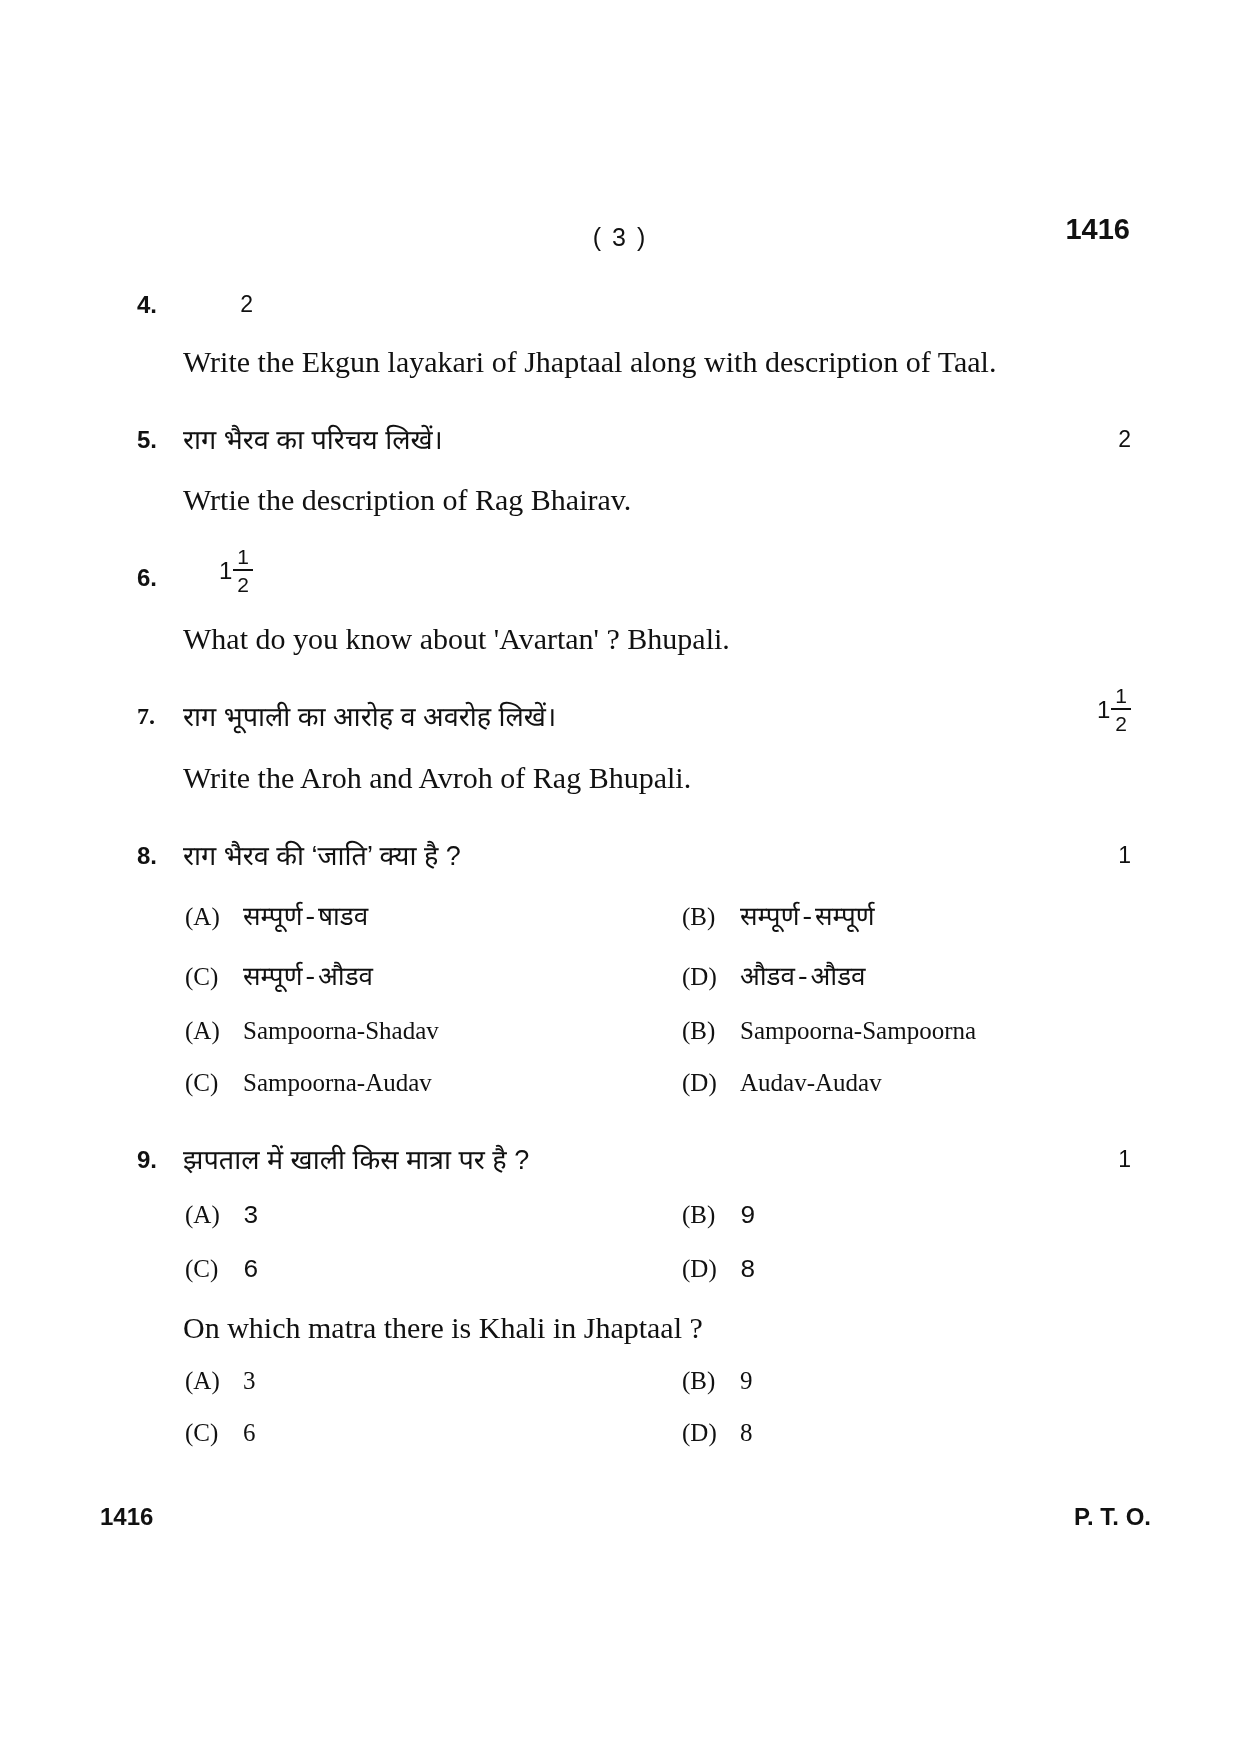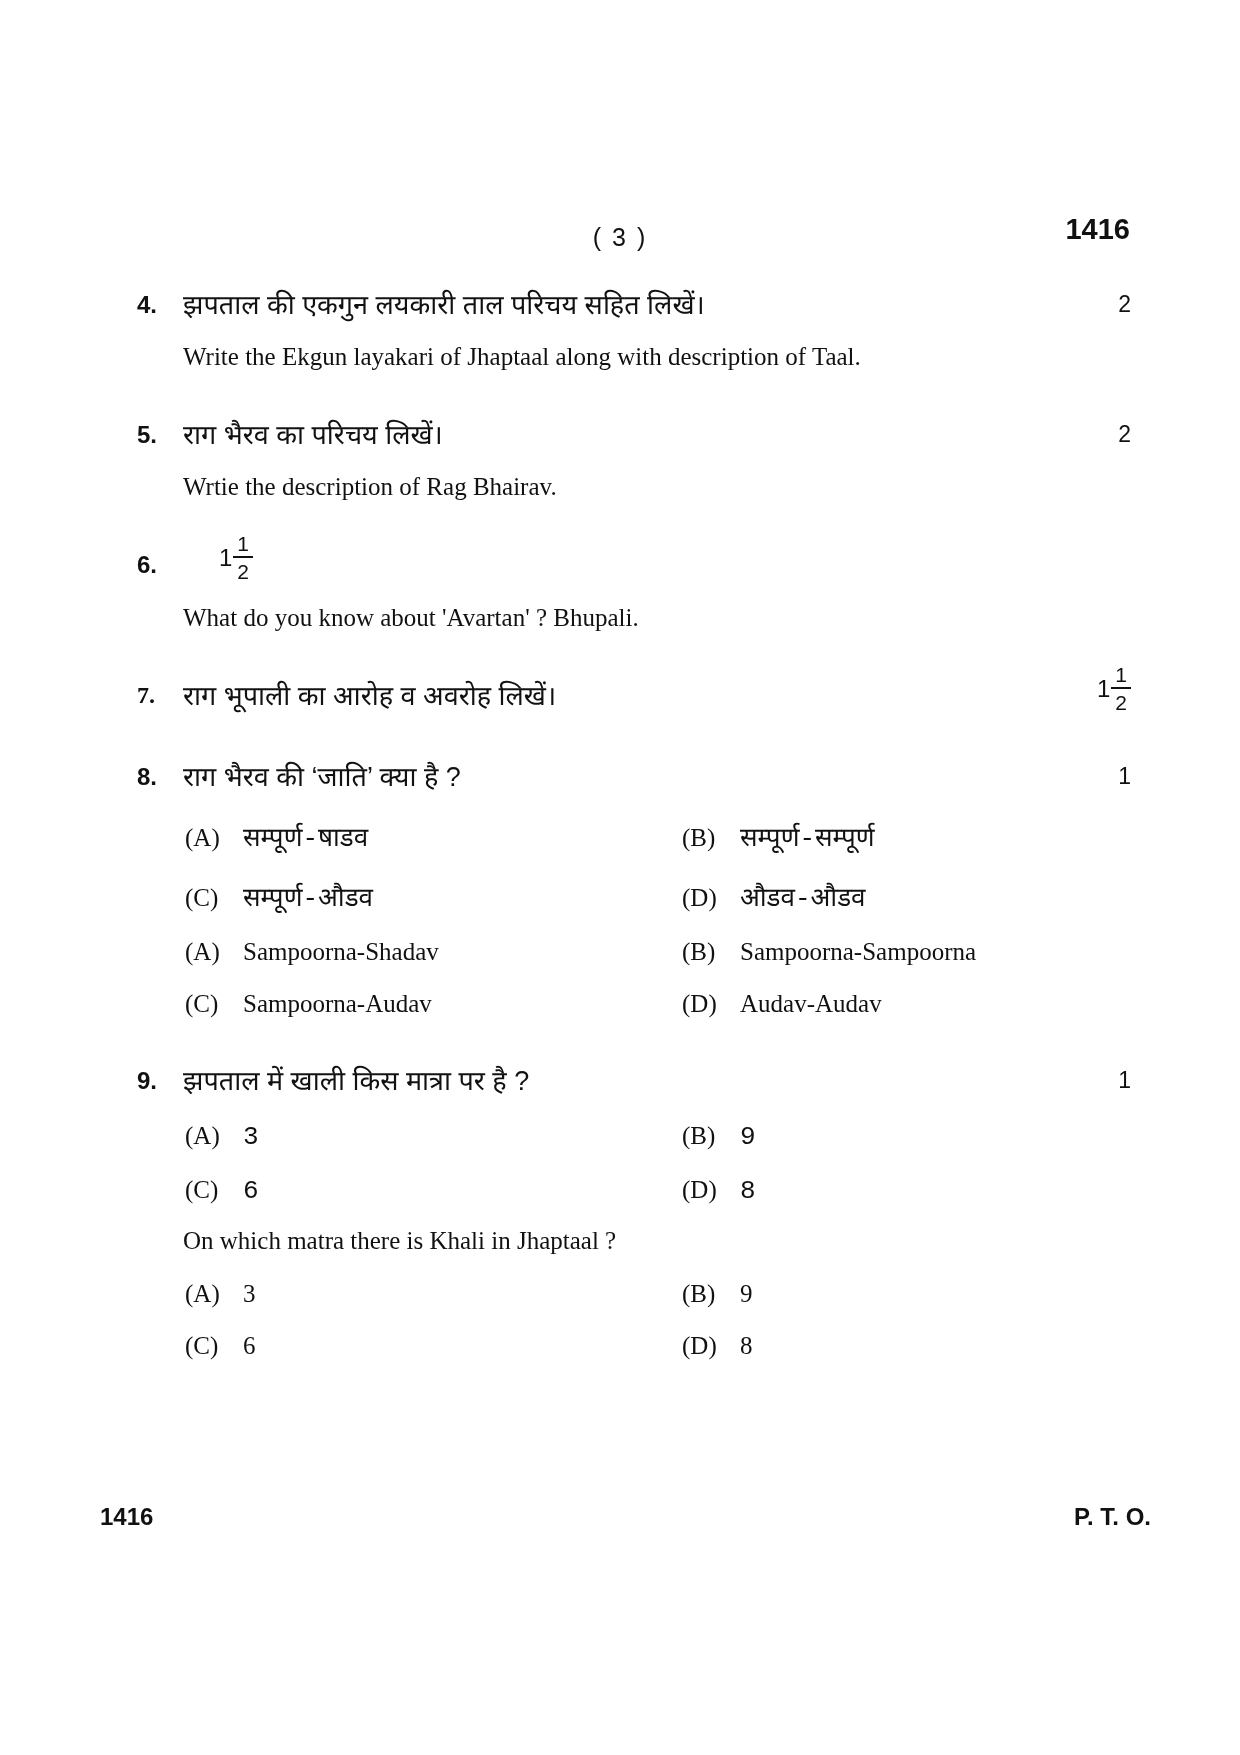--- a/index.html
+++ b/index.html
@@ -50,22 +50,22 @@
   }
   .whole { font-size: 24px; }
   .vfrac {
     display: inline-flex; flex-direction: column; align-items: center;
     font-size: 21px; line-height: 1.1; margin-left: 1px;
   }
   .vfrac .num { border-bottom: 2px solid #111; padding: 0 4px 1px; }
   .vfrac .den { padding-top: 2px; }
 
   .q-english {
-    margin: 20px 0 0 46px;
-    font-size: 25px; line-height: 30px;
+    margin: 28px 0 0 46px;
+    font-size: 30px; line-height: 30px;
     font-family: "Liberation Serif", serif;
   }
 
   .opts { margin-left: 48px; }
   .opt-row { display: flex; margin-top: 24px; }
   .opt { display: flex; align-items: baseline; }
   .opt.col1 { width: 497px; flex: 0 0 497px; }
   .opt.col2 { flex: 1; }
   .opt-label {
     width: 58px; flex: 0 0 58px;
@@ -88,21 +88,20 @@
 <div class="page-header">
   <span class="page-num-center">( 3 )</span>
   <span class="paper-code-top">1416</span>
 </div>
 
 <div class="content">
 
   <div class="question">
     <div class="q-head">
       <div class="q-num">4.</div>
-      <div class="q-hindi">झपताल की एकगुन लयकारी ताल परिचय सहित लिखें।</div>
       <div class="q-marks">2</div>
     </div>
     <div class="q-english">Write the Ekgun layakari of Jhaptaal along with description of Taal.</div>
   </div>
 
   <div class="question">
     <div class="q-head">
       <div class="q-num">5.</div>
       <div class="q-hindi">राग भैरव का परिचय लिखें।</div>
       <div class="q-marks">2</div>
@@ -129,20 +128,21 @@
       <div class="q-num serif-num">7.</div>
       <div class="q-hindi">राग भूपाली का आरोह व अवरोह लिखें।</div>
       <div class="q-marks with-frac">
         <span class="whole">1</span>
           <span class="vfrac">
             <span class="num">1</span>
             <span class="den">2</span>
           </span>
       </div>
     </div>
+    <div class="q-english">Write the Aroh and Avroh of Rag Bhupali.</div>
   </div>
 
   <div class="question">
     <div class="q-head">
       <div class="q-num">8.</div>
       <div class="q-hindi">राग भैरव की ‘जाति’ क्या है ?</div>
       <div class="q-marks">1</div>
     </div>
     <div class="opts">
       <div class="opt-row">

